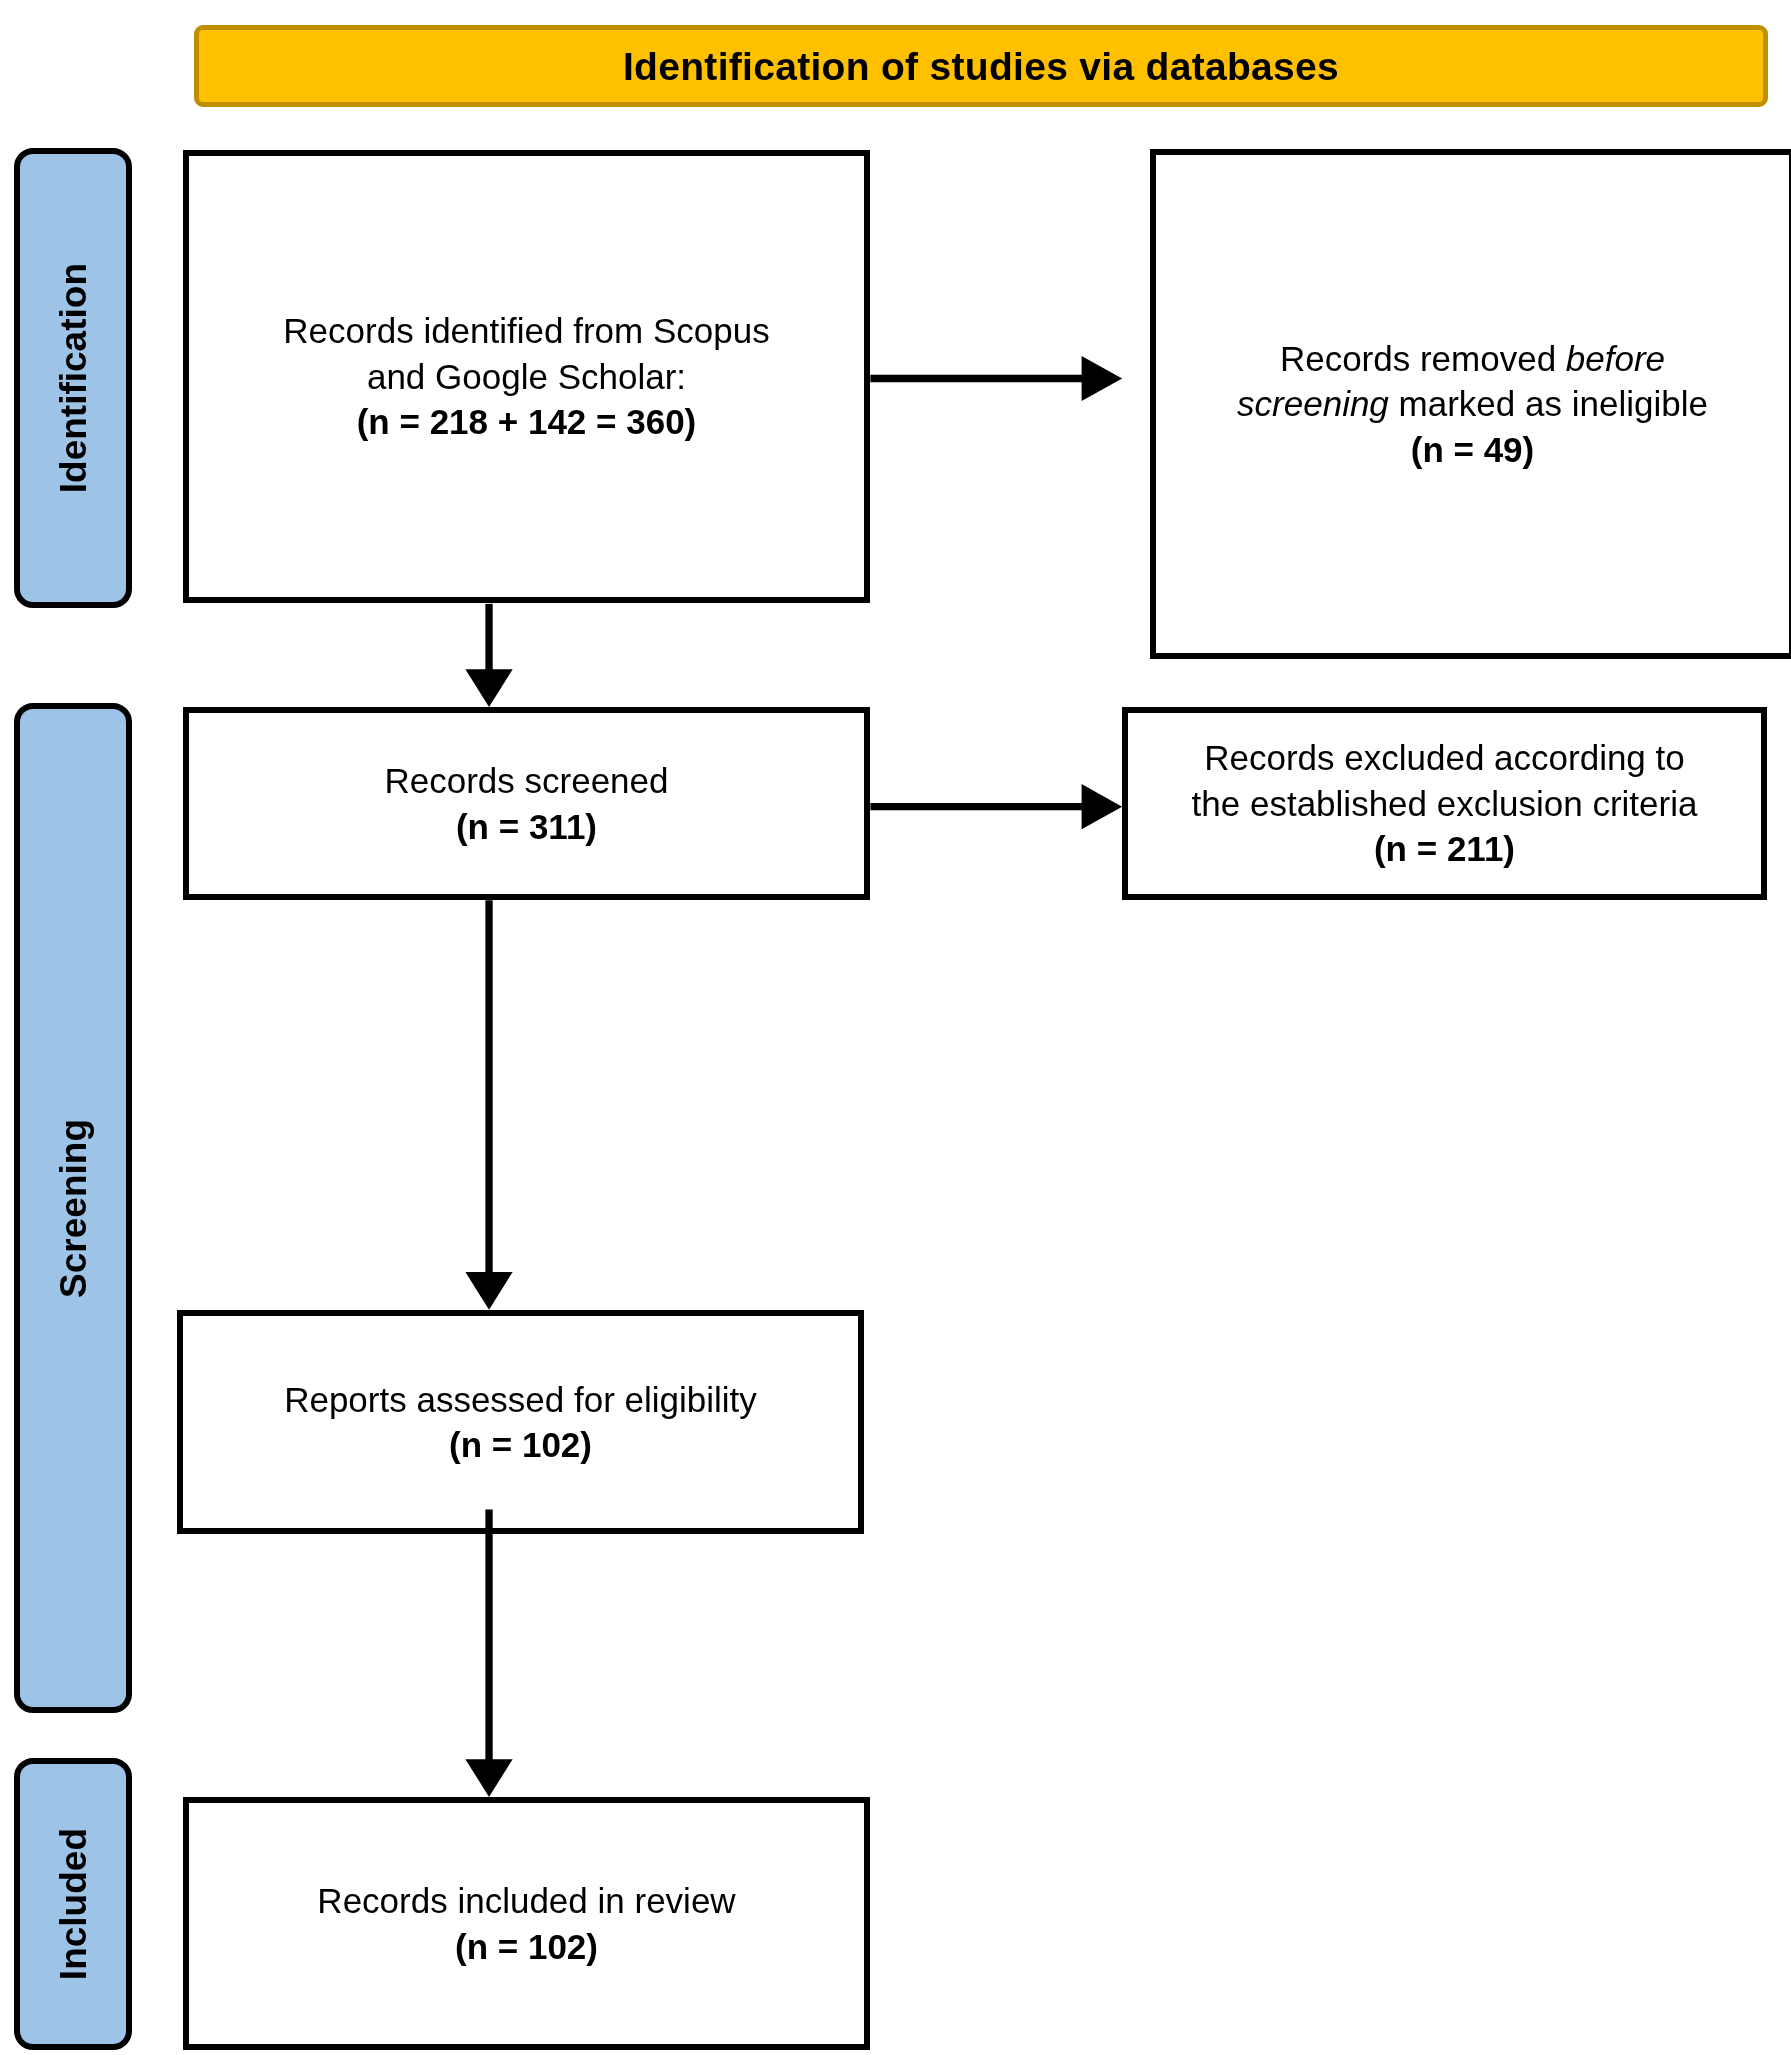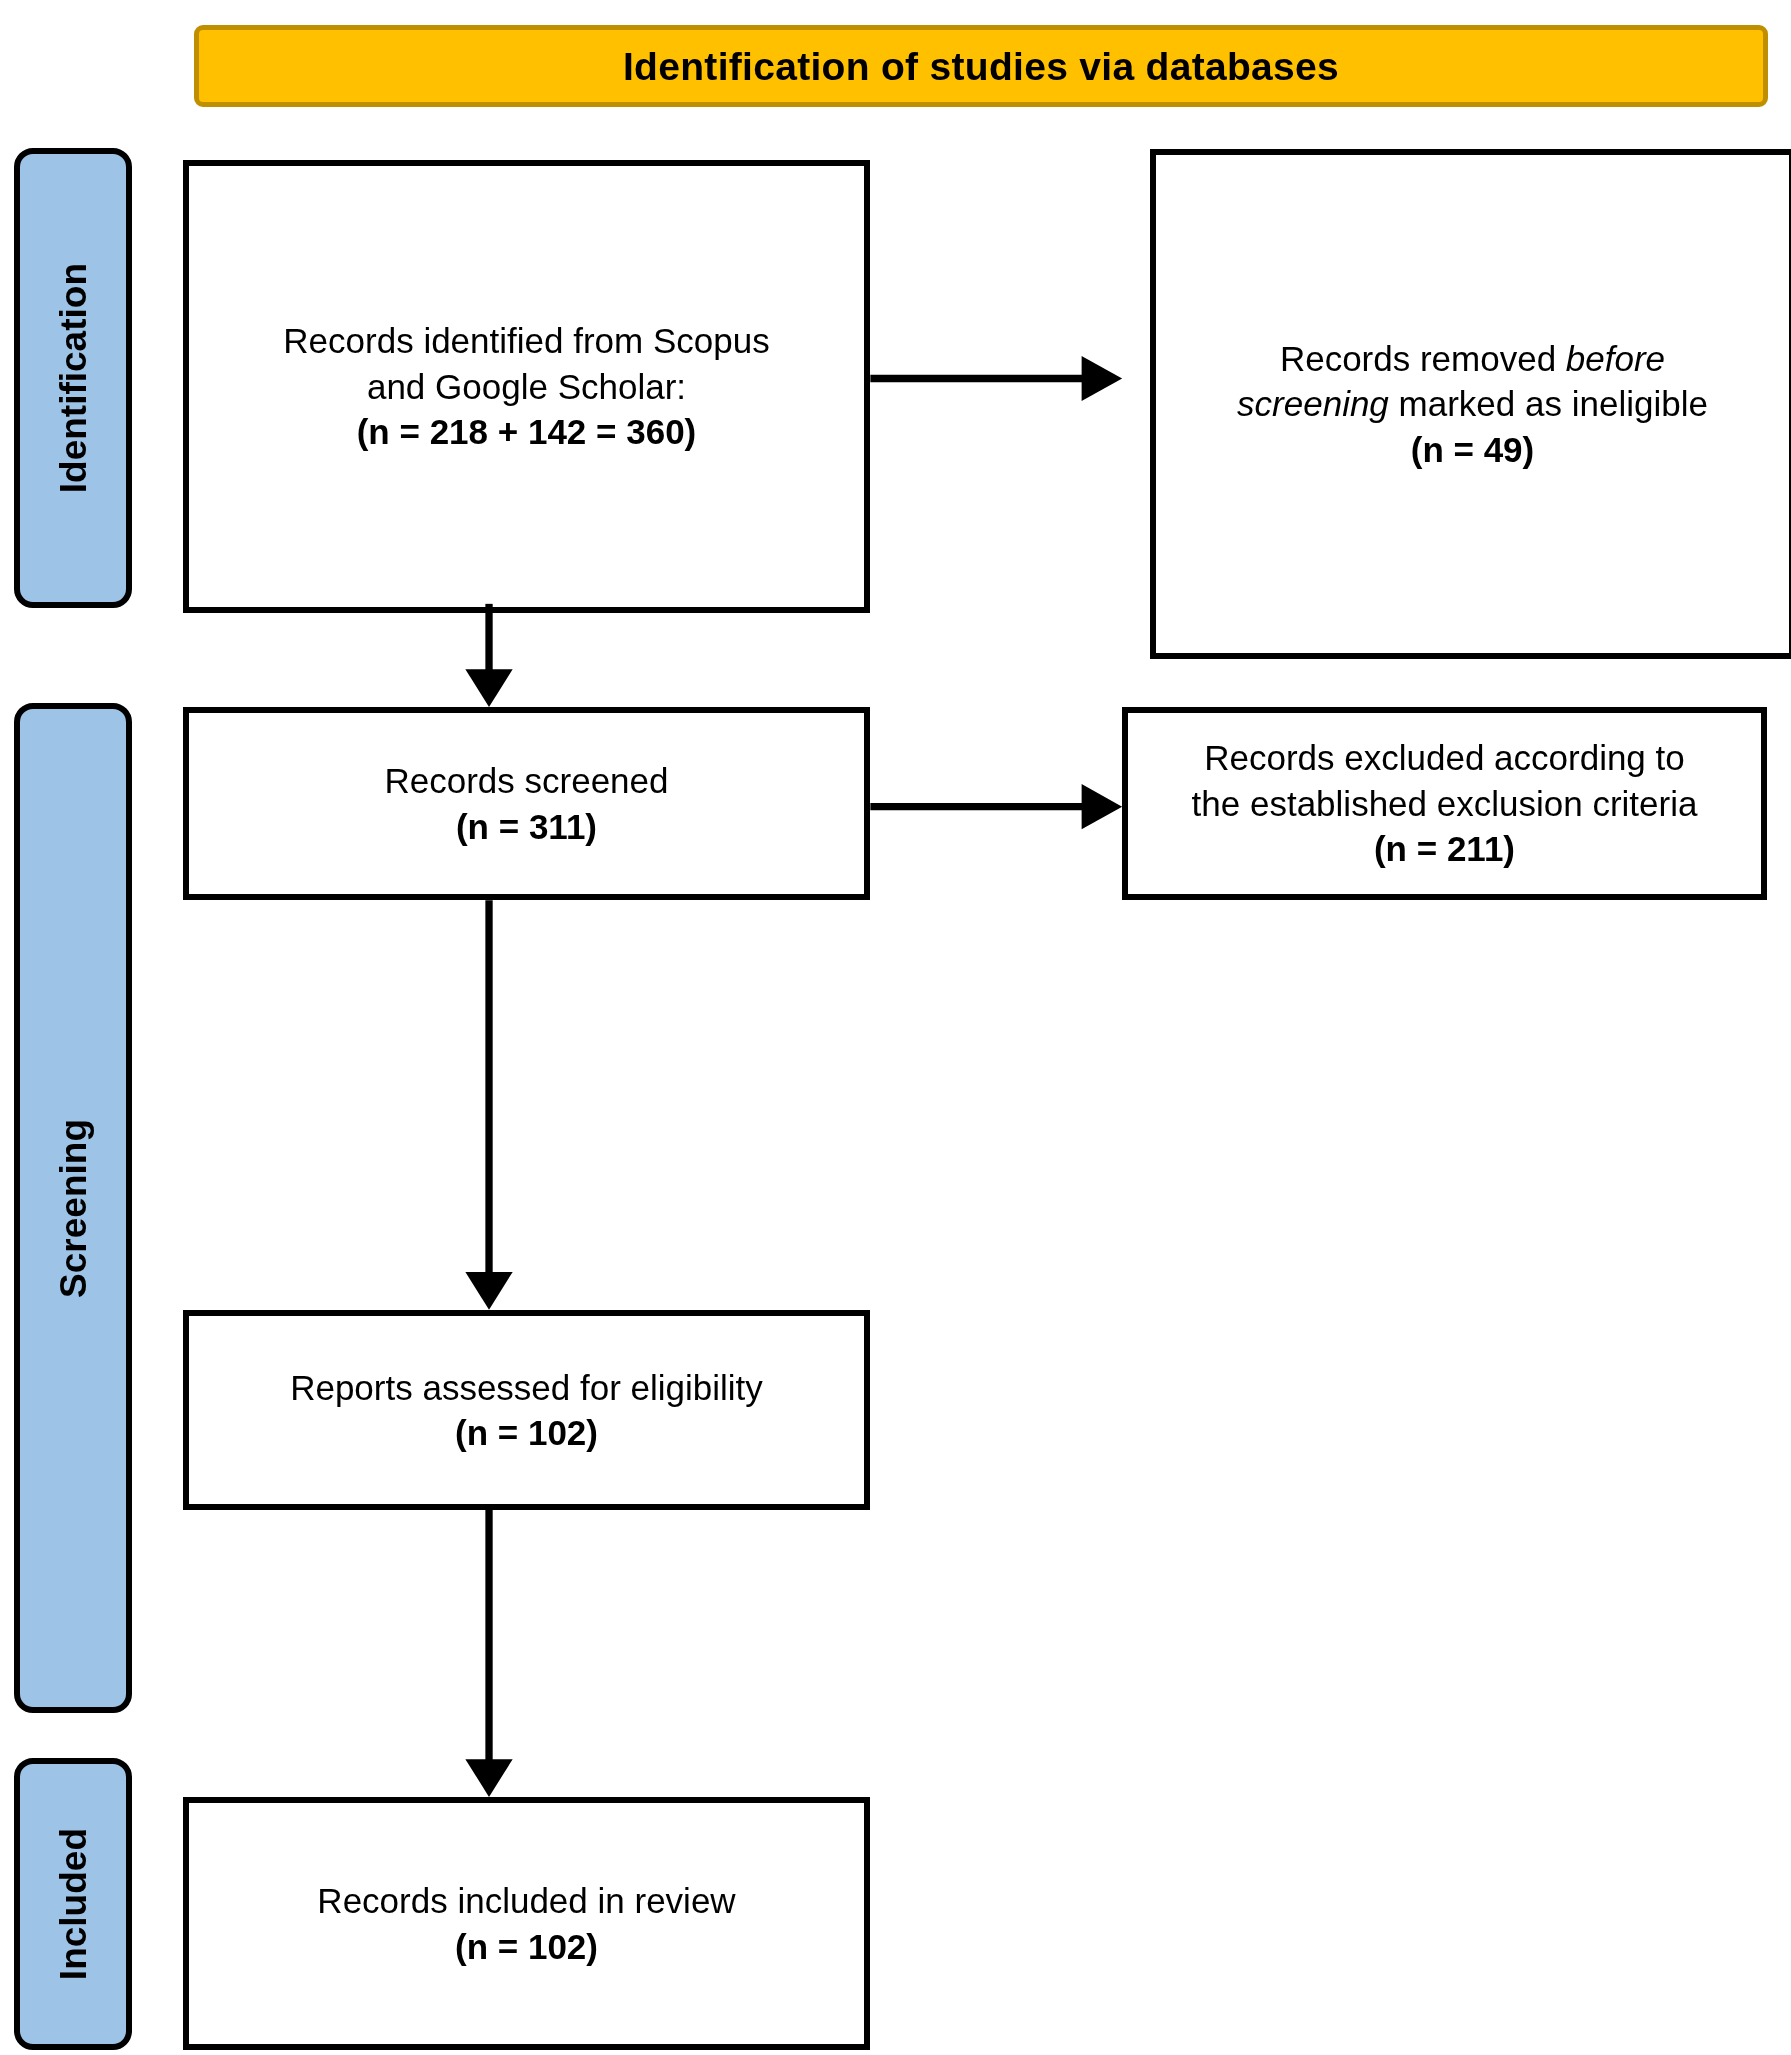--- a/index.html
+++ b/index.html
@@ -82,25 +82,25 @@
   }
   .flow-box .btext {
     font-size: 35px;
     line-height: 1.30;
     color: #000000;
     padding: 0 14.6px;
   }
   .flow-box .btext b { font-weight: bold; }
   .flow-box .btext i { font-style: italic; }
 
-  #box-identified   { left: 183px;  top: 150px;  width: 687px; height: 453px; margin-top: 10px; }
+  #box-identified   { left: 183px;  top: 150px;  width: 687px; height: 453px; }
   #box-removed      { left: 1150px; top: 149px;  width: 645px; height: 510px; }
   #box-screened     { left: 183px;  top: 707px; width: 687px; height: 193px; }
   #box-excluded     { left: 1122px; top: 707px; width: 645px; height: 193px; }
-  #box-eligibility  { left: 183px;  top: 1310px; width: 687px; height: 200px; }
+  #box-eligibility  { left: 177px;  top: 1310px; width: 687px; height: 224px; }
   #box-included     { left: 183px;  top: 1797px; width: 687px; height: 253px; align-items: center; }
 
   
   #connectors {
     position: absolute;
     left: 0;
     top: 0;
     width: 1792px;
     height: 2056px;
     pointer-events: none;

